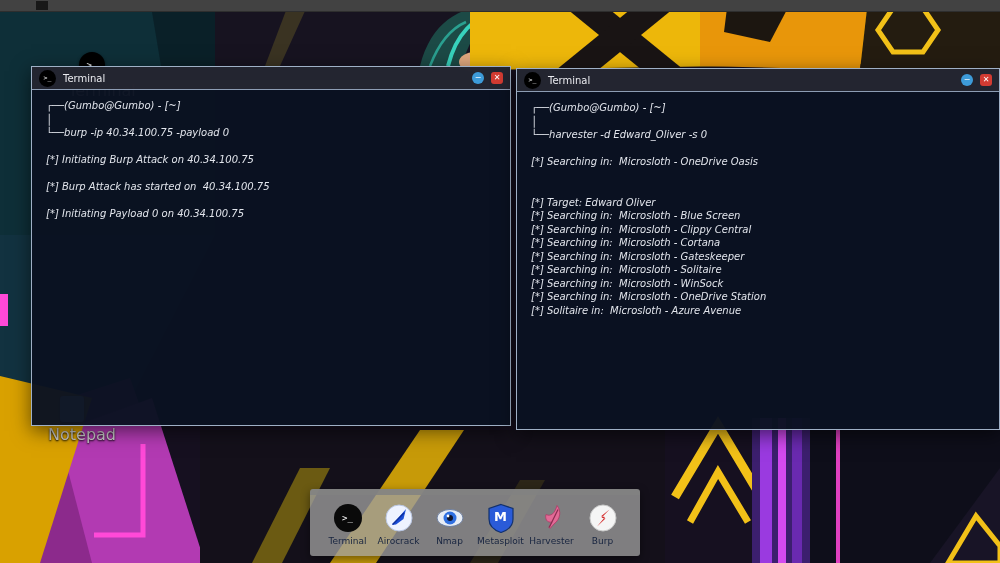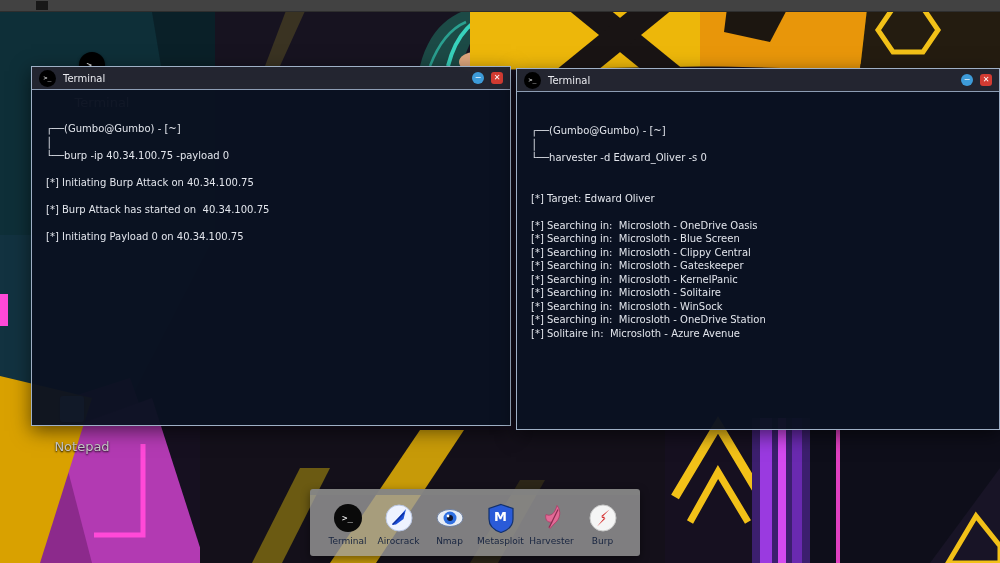--- a/index.html
+++ b/index.html
@@ -14,36 +14,36 @@
 
   
   .topbar{position:absolute;top:0;left:0;right:0;height:11px;background:#424242;z-index:50;border-bottom:1px solid #2e2e2e;}
   .topbar-btn{position:absolute;left:36px;top:1px;width:12px;height:9px;background:#181818;}
 
   
   .desktop-icon{position:absolute;z-index:2;width:64px;display:flex;flex-direction:column;align-items:center;}
   .di-circle{width:26px;height:26px;border-radius:50%;background:#000;color:#fff;display:flex;align-items:center;justify-content:center;
     font-family:"DejaVu Sans Mono",monospace;font-size:9px;box-shadow:0 1px 3px rgba(0,0,0,.6);}
   .di-square{width:24px;height:26px;border-radius:3px;background:#dfe4ec;box-shadow:0 1px 3px rgba(0,0,0,.6);}
-  .di-label{margin-top:17px;font-size:13px;color:#c9c9c9;text-shadow:0 1px 2px #000;padding-left:20px;}
+  .di-label{margin-top:3px;font-size:16px;color:#c9c9c9;text-shadow:0 1px 2px #000;padding-left:20px;}
 
   
   .window{position:absolute;z-index:10;background:rgba(10,18,33,0.97);border:1px solid #9fb0c6;
     box-shadow:0 5px 18px rgba(0,0,0,.55);}
   .titlebar{height:22px;background:rgba(42,42,51,0.82);display:flex;align-items:center;gap:7px;padding:0 7px;
     border-bottom:1px solid #8d9db4;}
   .title-icon{width:17px;height:17px;border-radius:50%;background:#000;color:#fff;flex:0 0 auto;
     display:flex;align-items:center;justify-content:center;font-family:"DejaVu Sans Mono",monospace;font-size:6.5px;}
   .title-text{flex:1;font-size:10px;color:#e9eaee;}
   .winbtn{width:12px;height:12px;flex:0 0 auto;display:flex;align-items:center;justify-content:center;
     color:#fff;font-size:8px;line-height:1;cursor:default;}
   .btn-min{border-radius:50%;background:#3d9bd9;}
   .btn-close{border-radius:3px;background:#d23b32;}
 
-  .term-body{padding:32px 14px 0 14px;color:#e2e5ec;font-size:10px;}
+  .term-body{padding:9px 14px 0 14px;color:#e2e5ec;font-size:10px;font-style:italic;}
   .term-line{line-height:13.5px;white-space:pre;}
   .gap-md{margin-top:13.5px;}
   .gap-lg{margin-top:27px;}
 
   
   .dock{position:absolute;left:310px;top:489px;width:330px;height:67px;z-index:20;
     background:rgba(158,158,158,0.78);border-radius:3px;border-top:6px solid rgba(130,130,130,0.85);
     box-shadow:0 3px 10px rgba(0,0,0,.45);
     display:flex;align-items:flex-start;justify-content:space-between;padding:8px 12px 0 12px;box-sizing:border-box;}
   .dock-item{display:flex;flex-direction:column;align-items:center;width:52px;}
@@ -152,26 +152,26 @@
       <span>&gt;_</span>
     </div>
     <span class="title-text">Terminal</span>
     <div class="winbtn btn-min">−</div>
     <div class="winbtn btn-close">✕</div>
   </div>
   <div class="term-body">
     <div class="term-line">┌──(Gumbo@Gumbo) - [~]</div>
     <div class="term-line">│</div>
     <div class="term-line">└──harvester -d Edward_Oliver -s 0</div>
+    <div class="term-line gap-md">[*] Searching in:  Microsloth - OneDrive Oasis</div>
     <div class="term-line gap-lg">[*] Target: Edward Oliver</div>
-    <div class="term-line gap-md">[*] Searching in:  Microsloth - OneDrive Oasis</div>
     <div class="term-line">[*] Searching in:  Microsloth - Blue Screen</div>
     <div class="term-line">[*] Searching in:  Microsloth - Clippy Central</div>
+    <div class="term-line">[*] Searching in:  Microsloth - Cortana</div>
     <div class="term-line">[*] Searching in:  Microsloth - Gateskeeper</div>
-    <div class="term-line">[*] Searching in:  Microsloth - KernelPanic</div>
     <div class="term-line">[*] Searching in:  Microsloth - Solitaire</div>
     <div class="term-line">[*] Searching in:  Microsloth - WinSock</div>
     <div class="term-line">[*] Searching in:  Microsloth - OneDrive Station</div>
     <div class="term-line">[*] Solitaire in:  Microsloth - Azure Avenue</div>
   </div>
 </div>
 
 <div class="dock">
 
   <div class="dock-item">

